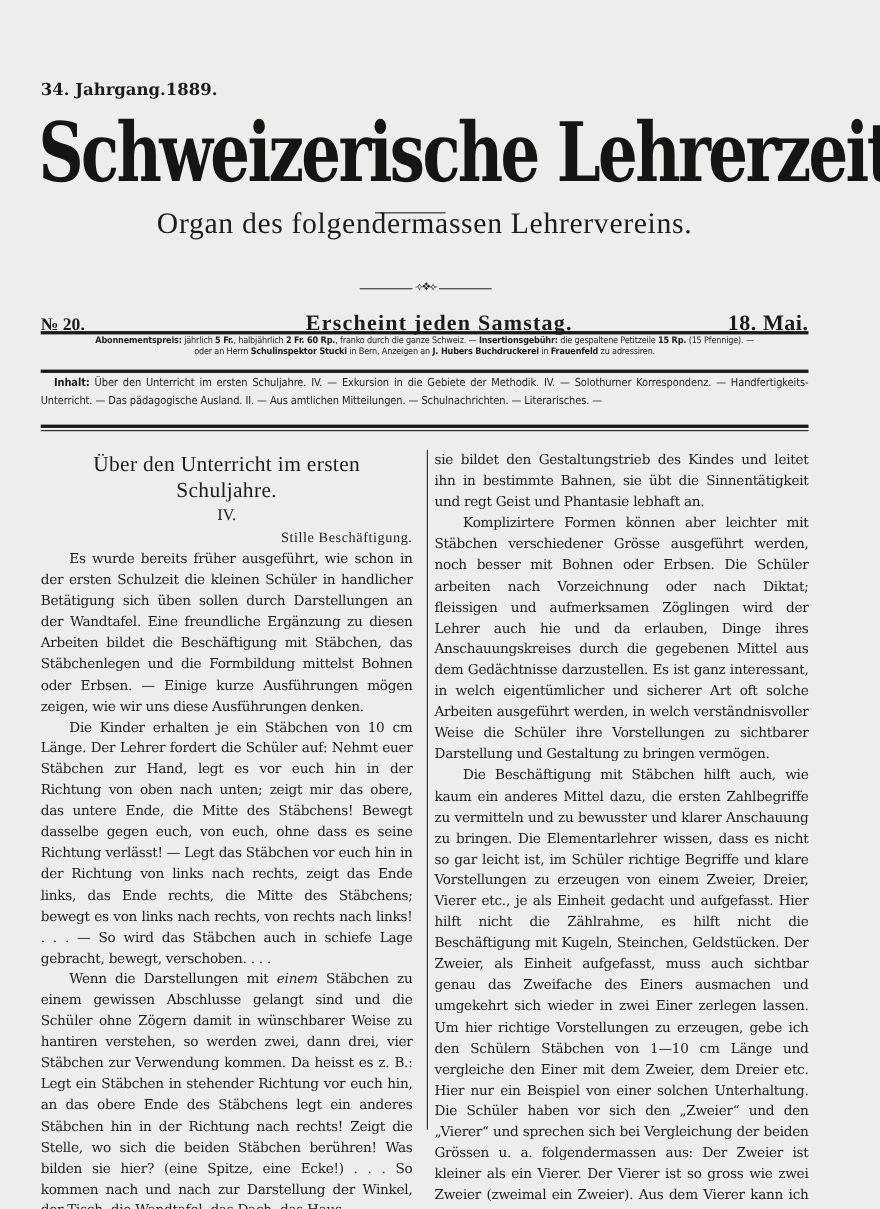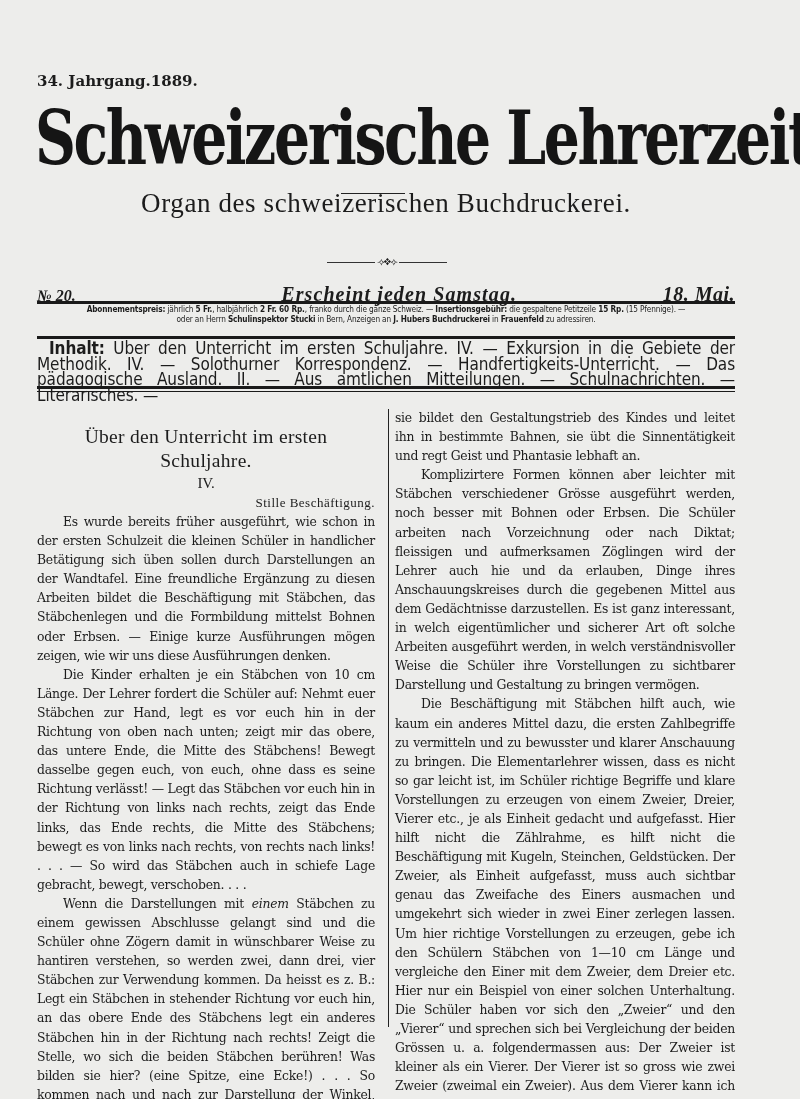--- a/index.html
+++ b/index.html
@@ -42,80 +42,79 @@
     position: absolute; top: 256px; left: 290px; width: 120px; height: 12px;
     display: flex; align-items: center; justify-content: center;
   }
   .ornament .line { height: 1px; background: #333; flex: 1; }
   .ornament .glyph { font-size: 10px; padding: 0 2px; line-height: 10px; letter-spacing: -1px; }
 
   .issue-row {
     position: absolute; top: 283px; left: 0; width: 698px;
     display: flex; justify-content: space-between; align-items: baseline;
     font-family: "Liberation Serif", serif;
-    font-style: italic;
   }
   .issue-row .num { font-weight: bold; font-size: 16px; }
   .issue-row .freq { font-size: 20px; letter-spacing: 1.1px; font-weight: bold; margin-left: 60px; }
   .issue-row .date { font-size: 20px; font-weight: bold; letter-spacing: 0.5px; }
 
   .rule-thick { position: absolute; left: 0; width: 698px; height: 3px; background: #1a1a1a; }
   .rule-thin  { position: absolute; left: 0; width: 698px; height: 1px; background: #1a1a1a; }
 
   .notice {
     position: absolute; top: 305px; left: 0; width: 698px; text-align: center;
     font-family: "DejaVu Sans Condensed", "DejaVu Sans", sans-serif;
     font-size: 8.2px; line-height: 9.5px; letter-spacing: -0.15px;
   }
   .notice b { font-weight: bold; }
   .notice .paren { font-size: 7px; }
 
   .toc {
     position: absolute; top: 341px; left: 0; width: 698px;
     font-family: "DejaVu Sans Condensed", "DejaVu Sans", sans-serif;
-    font-size: 17px; line-height: 15.5px; text-align: justify;
+    font-size: 10px; line-height: 15.5px; text-align: justify;
     letter-spacing: -0.1px;
   }
   .toc .lead { font-weight: bold; margin-left: 12px; }
 
   .col {
     position: absolute; top: 408px;
     font-family: "DejaVu Serif", serif;
     font-size: 12.4px; line-height: 19.1px;
     text-align: justify; letter-spacing: -0.25px;
     hyphens: manual;
   }
   .col-left { left: 0; width: 338px; }
   .col-right { left: 358px; width: 340px; top: 408px; }
   .col-divider { position: absolute; top: 409px; left: 351px; width: 1px; height: 618px; background: #222; }
 
   .article-title {
     text-align: center; font-family: "Liberation Serif", serif; font-size: 19.5px;
-    line-height: 24px; margin-top: 17px; letter-spacing: 0.3px;
+    line-height: 24px; margin-top: 3px; letter-spacing: 0.3px;
   }
   .byline { text-align: center; font-size: 11px; line-height: 15px; font-weight: bold; font-family: "Liberation Serif", serif; }
   .part { text-align: center; font-family: "Liberation Serif", serif; font-size: 15px; line-height: 20px; }
   .section { text-align: right; font-family: "Liberation Serif", serif; font-size: 13px; line-height: 19px; letter-spacing: 0.5px; }
   .p { margin: 0; text-indent: 26px; }
   .p.noindent { text-indent: 0; }
   .p em { font-style: italic; }
 </style>
 </head>
 <body>
 
 <div class="page">
 
   <div class="top-row">
     <span>34. Jahrgang.</span>
     <span>1889.</span>
   </div>
 
   <div class="masthead">Schweizerische Lehrerzeitung.</div>
   <div class="short-rule"></div>
-  <div class="subtitle">Organ des schweizerischen Buchdruckerei.</div>
+  <div class="subtitle">Organ des folgendermassen Lehrervereins.</div>
 
   <div class="ornament">
     <span class="line"></span>
     <span class="glyph">⟢❖⟣</span>
     <span class="line"></span>
   </div>
 
   <div class="issue-row">
     <span class="num">№ 20.</span>
     <span class="freq">Erscheint jeden Samstag.</span>

